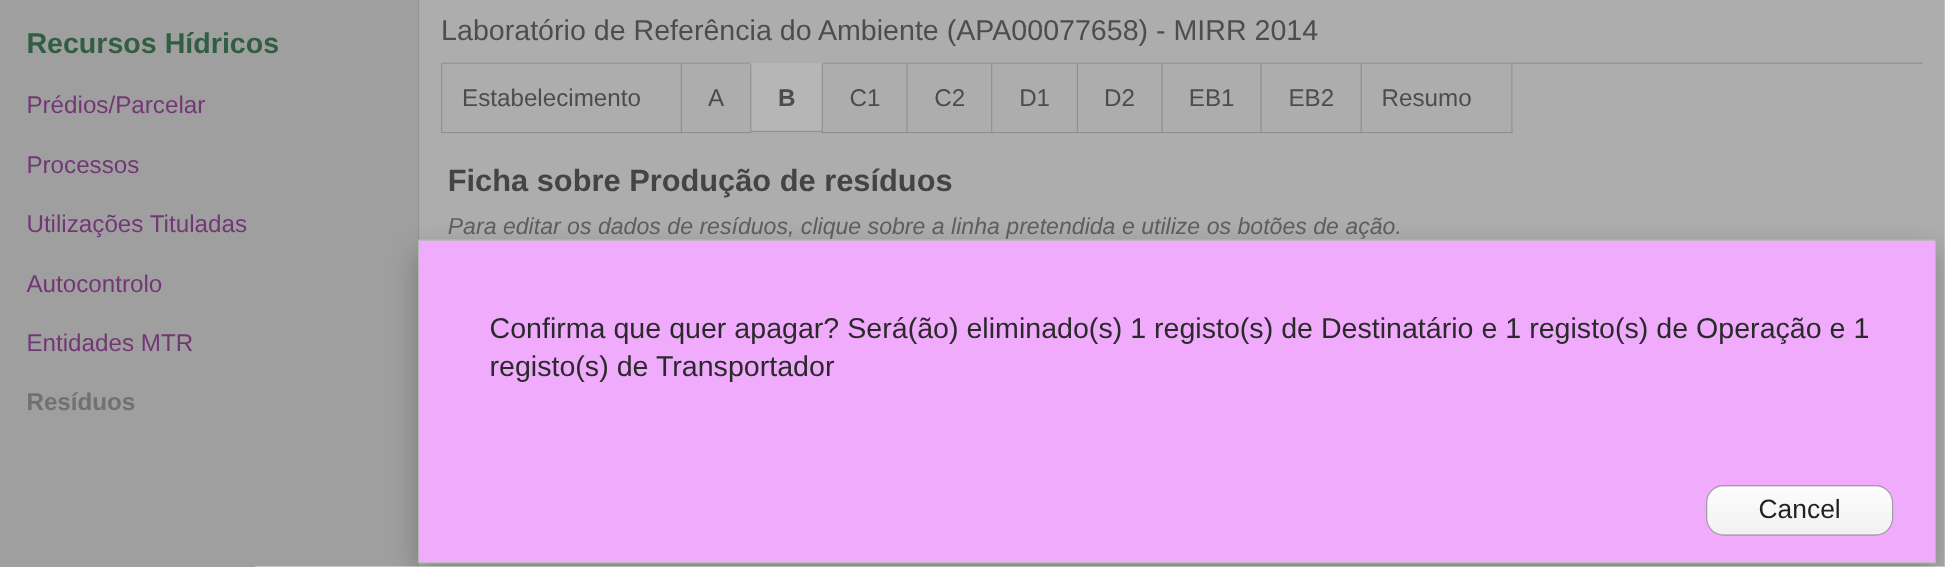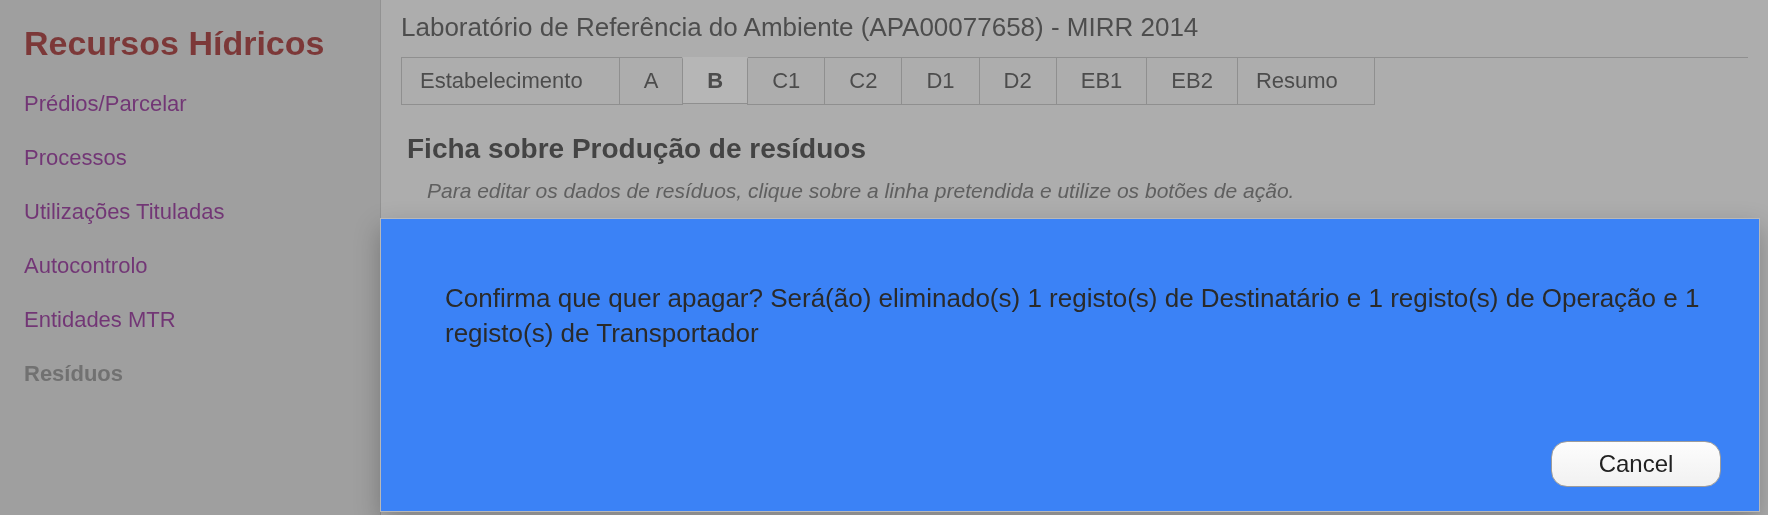--- a/index.html
+++ b/index.html
@@ -12,40 +12,40 @@
       background: #b0b0b0;
       padding-top: 16px;
     }
     .sidebar-item {
       padding: 14px 24px;
       color: #701a75;
       font-size: 22px;
       cursor: pointer;
     }
     .sidebar-item.heading {
-      font-size: 34px;
+      font-size: 26px;
       font-weight: 700;
-      color: #7f1d1d;
+      color: #14532d;
       padding-top: 8px;
     }
     .sidebar-item.bold { font-weight: 700; color: #6f6f6f; }
 
     
     .main {
       position: absolute; left: 380px; top: 0; right: 0; height: 100%;
       background: #c4c4c4;
       border-left: 1px solid #9e9e9e;
     }
     .page-title {
       font-size: 26px; font-weight: 400; color: #3b3b3b;
       padding: 12px 20px 14px 20px;
     }
     .tabs {
       display: flex; align-items: stretch;
-      margin: 0 20px; height: 48px;
+      margin: 0 20px; height: 64px;
       border-top: 1px solid #9a9a9a;
     }
     .tab {
       border: 1px solid #9a9a9a;
       border-top: none;
       background: #c4c4c4;
       color: #3a3a3a;
       font-size: 22px;
       padding: 10px 24px;
       margin-right: -1px;
@@ -60,41 +60,41 @@
       position: relative; top: -1px;
     }
     .tab-content {
       padding: 18px 26px;
     }
     .section-heading {
       font-size: 28px; font-weight: 700; color: #2e2e2e;
       margin: 10px 0 14px 0;
     }
     .instruction {
-      font-size: 21px; font-style: italic; color: #555; margin-left: 20px;
+      font-size: 21px; font-style: italic; color: #555;
     }
     .obscured {
       margin-top: 30px;
       font-size: 21px; color: #6b6b6b;
     }
     .obscured div { margin: 10px 0; }
 
     
     .dim-overlay {
       position: absolute; inset: 0;
       background: rgba(120,120,120,0.30);
       pointer-events: none;
     }
 
     
     .dialog {
       position: absolute;
       left: 380px; right: 8px;
       top: 218px;
-      background: #3b82f6;
+      background: #f0abfc;
       border: 1px solid #b8b8b8;
       box-shadow: 0 10px 24px rgba(0,0,0,0.25);
       padding: 28px 30px 18px 30px;
     }
     .dialog-message {
       font-size: 26px; color: #2a2a2a; line-height: 1.35;
       padding: 34px 10px 90px 34px;
     }
     .dialog-buttons {
       display: flex; justify-content: flex-end; gap: 22px;

